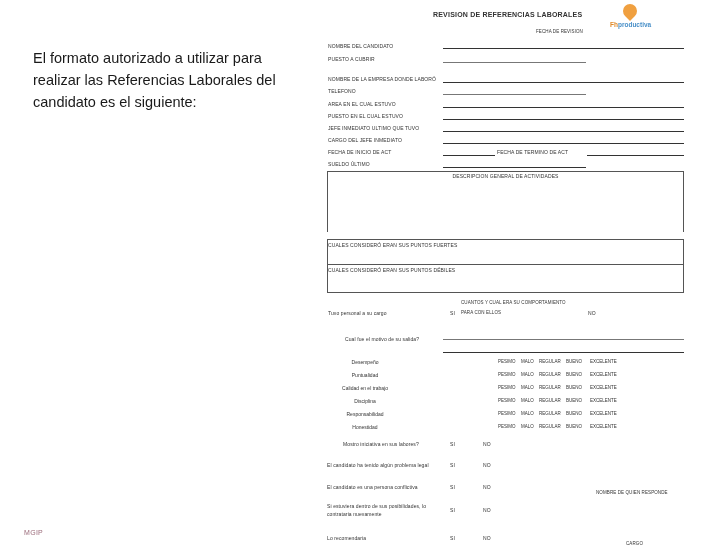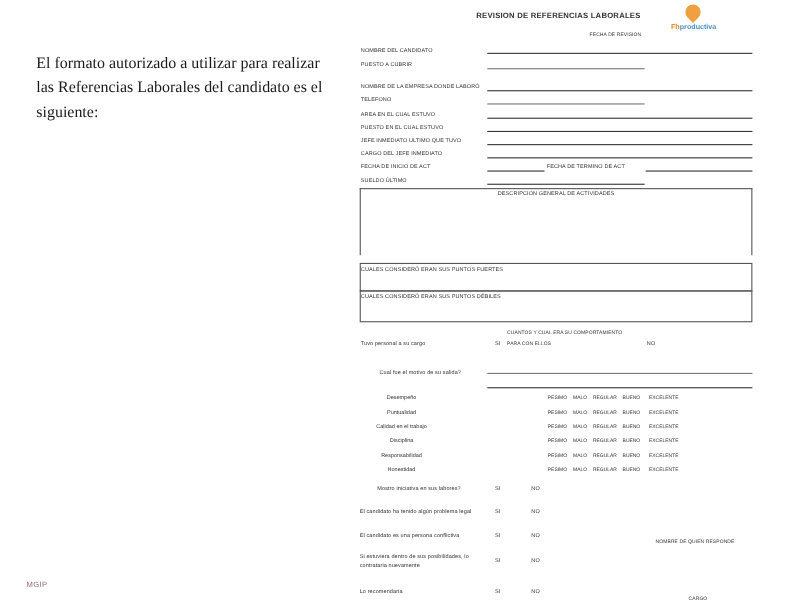--- a/index.html
+++ b/index.html
@@ -1,21 +1,21 @@
 <!DOCTYPE html>
 <html><head>
   <meta charset="utf-8">
   <style>
     * { margin: 0; padding: 0; box-sizing: border-box; }
     html, body { width: 728px; height: 546px; background: #ffffff; overflow: hidden; }
     body { position: relative; font-family: "Liberation Sans", sans-serif; color: #222; }
 
     .intro {
       position: absolute; left: 33px; top: 47px; width: 270px;
-      font-family: Liberation Serif, serif; font-size: 14.5px; line-height: 22px; color: #1a1a1a;
+      font-family: Liberation Sans, sans-serif; font-size: 14.5px; line-height: 22px; color: #1a1a1a;
     }
     .footer-tag {
       position: absolute; left: 24px; top: 529px;
       font-size: 7px; color: #9b6b7a; letter-spacing: 0.3px;
     }
 
     .doc { position: absolute; left: 310px; top: 0; width: 418px; height: 546px; }
     .doc .t { position: absolute; font-size: 5px; color: #333; white-space: nowrap; letter-spacing: 0.1px; }
     .doc .title { position: absolute; left: 123px; top: 11px; font-size: 7px; font-weight: bold; color: #333; letter-spacing: 0.2px; }
     .doc .line { position: absolute; height: 0; border-top: 1px solid #333; }

